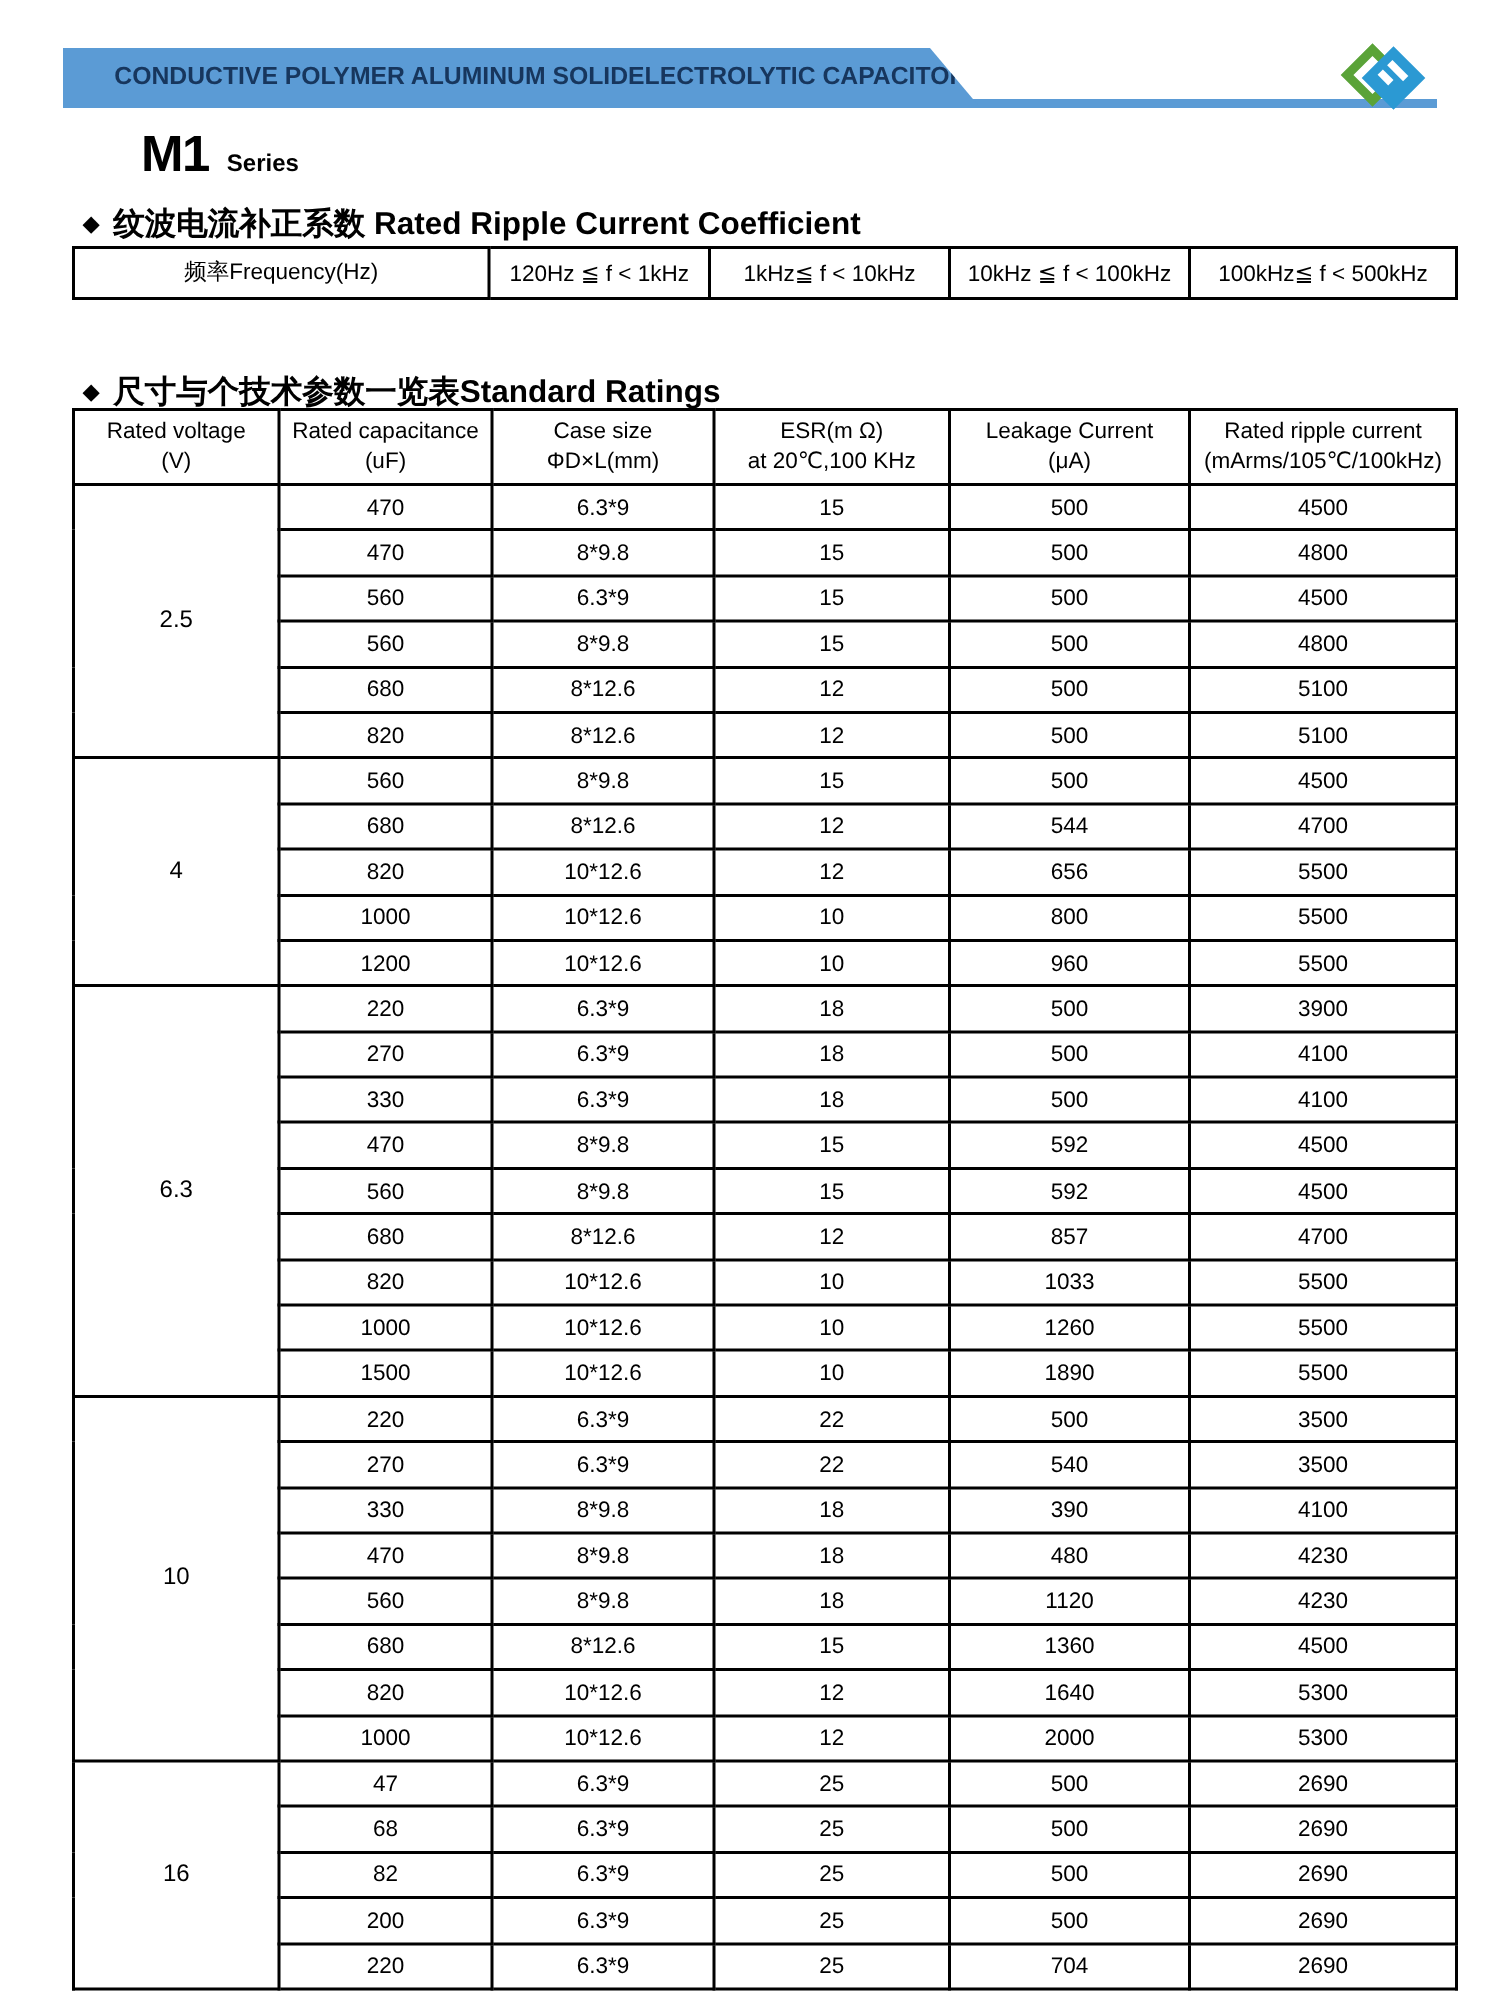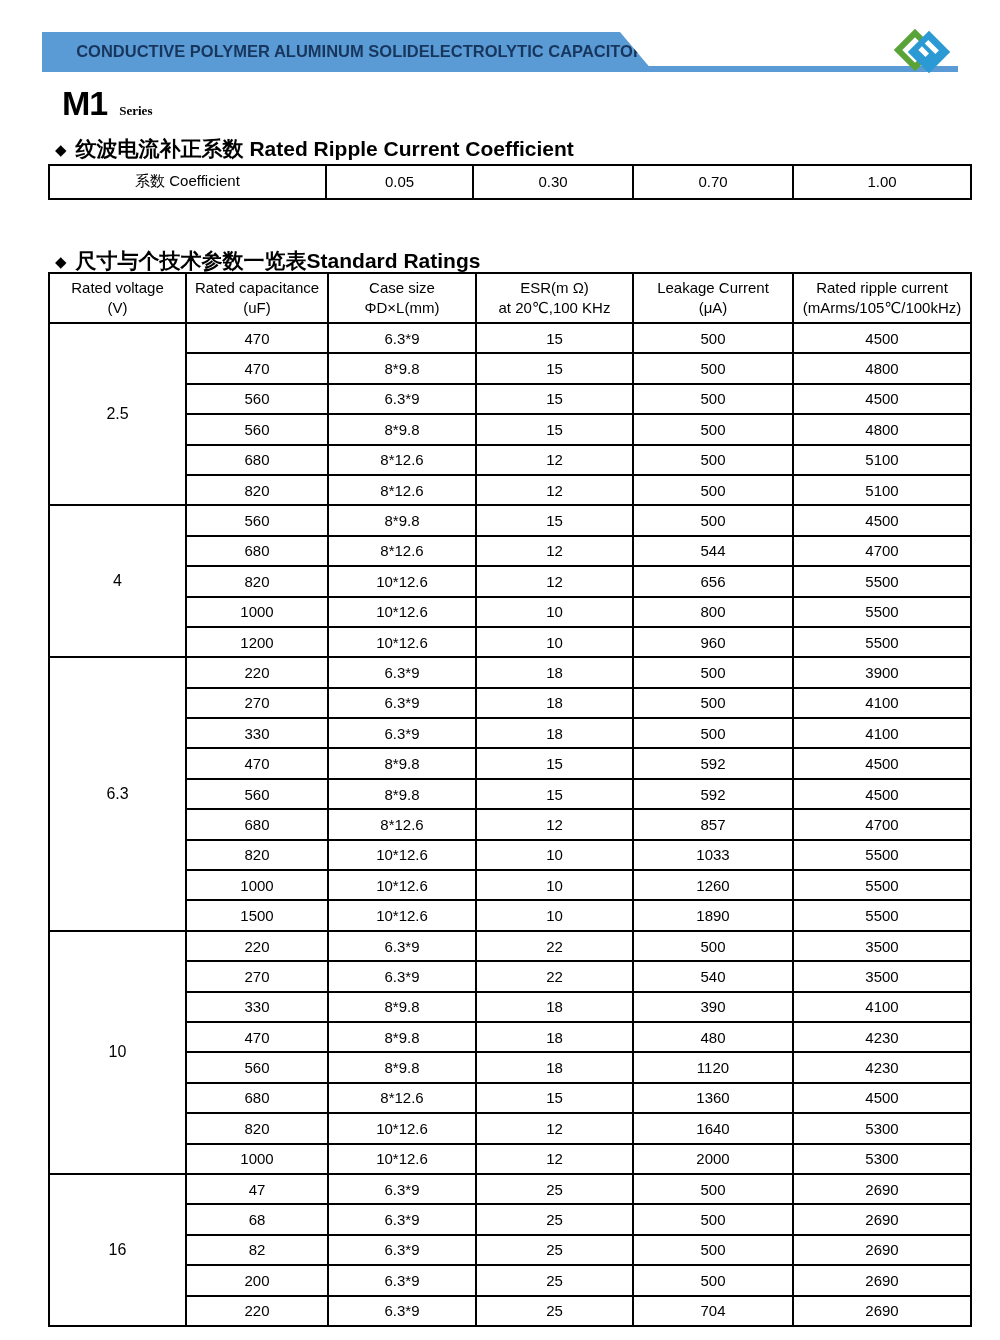--- a/index.html
+++ b/index.html
@@ -19,22 +19,22 @@
     display:flex;align-items:center;justify-content:center;
     padding-left:38px;box-sizing:border-box;z-index:2;
   }
   .banner-ribbon span{
     font-size:16.5px;font-weight:700;color:#17365d;letter-spacing:0px;white-space:nowrap;
   }
   .logo{position:absolute;left:851px;top:-10px;width:60px;height:56px;}
 
   
   .series-title{position:absolute;left:62px;top:84px;display:flex;align-items:baseline;gap:12px;}
-  .series-code{font-size:34px;font-weight:700;letter-spacing:-1px;}
-  .series-suffix{font-size:13px;font-weight:700;font-family:Liberation Serif, serif;}
+  .series-code{font-size:34px;font-weight:700;letter-spacing:-1px;margin-left:32px;}
+  .series-suffix{font-size:16px;font-weight:700;}
 
   .section-heading{position:absolute;left:55px;display:flex;align-items:center;gap:9px;}
   .section-heading .diamond{font-size:15px;line-height:1;}
   .section-heading .stitle{font-size:21px;font-weight:700;white-space:nowrap;}
   #heading-coefficient{top:135px;}
   #heading-ratings{top:247px;}
 
   
   table{border-collapse:collapse;table-layout:fixed;}
   td,th{border:2px solid #000;text-align:center;vertical-align:middle;
@@ -84,26 +84,26 @@
 
   <table class="coef-table">
     <colgroup>
         <col style="width:277px">
         <col style="width:147px">
         <col style="width:160px">
         <col style="width:160px">
         <col style="width:178px">
       </colgroup>
     <tbody>
-    <tr>
-      <td>系数  Coefficient</td>
-      <td>0.05</td>
-      <td>0.30</td>
-      <td>0.70</td>
-      <td>1.00</td>
+        <tr>
+      <td>频率Frequency(Hz)</td>
+      <td>120Hz ≦ f &lt; 1kHz</td>
+      <td>1kHz≦  f &lt;  10kHz</td>
+      <td>10kHz ≦ f &lt;  100kHz</td>
+      <td>100kHz≦ f &lt;  500kHz</td>
     </tr>
   </tbody>
     </table>
 
   <div class="section-heading" id="heading-ratings">
     <span class="diamond">◆</span>
     <span class="stitle">尺寸与个技术参数一览表Standard Ratings</span>
   </div>
 
   <table class="ratings-table">

